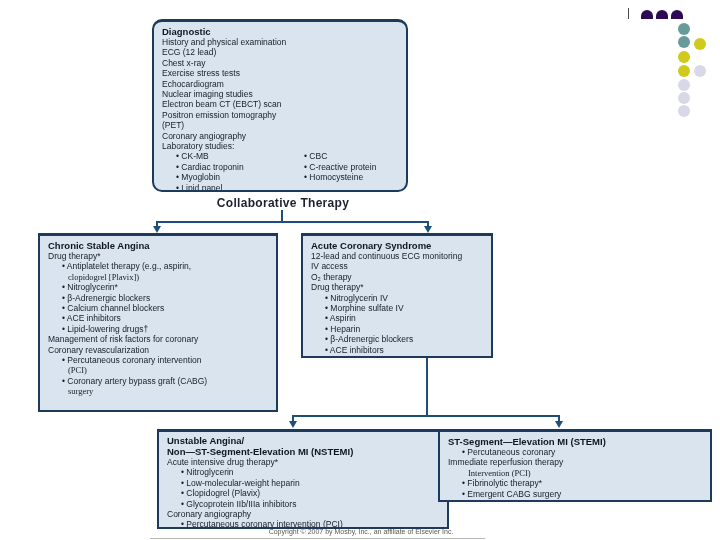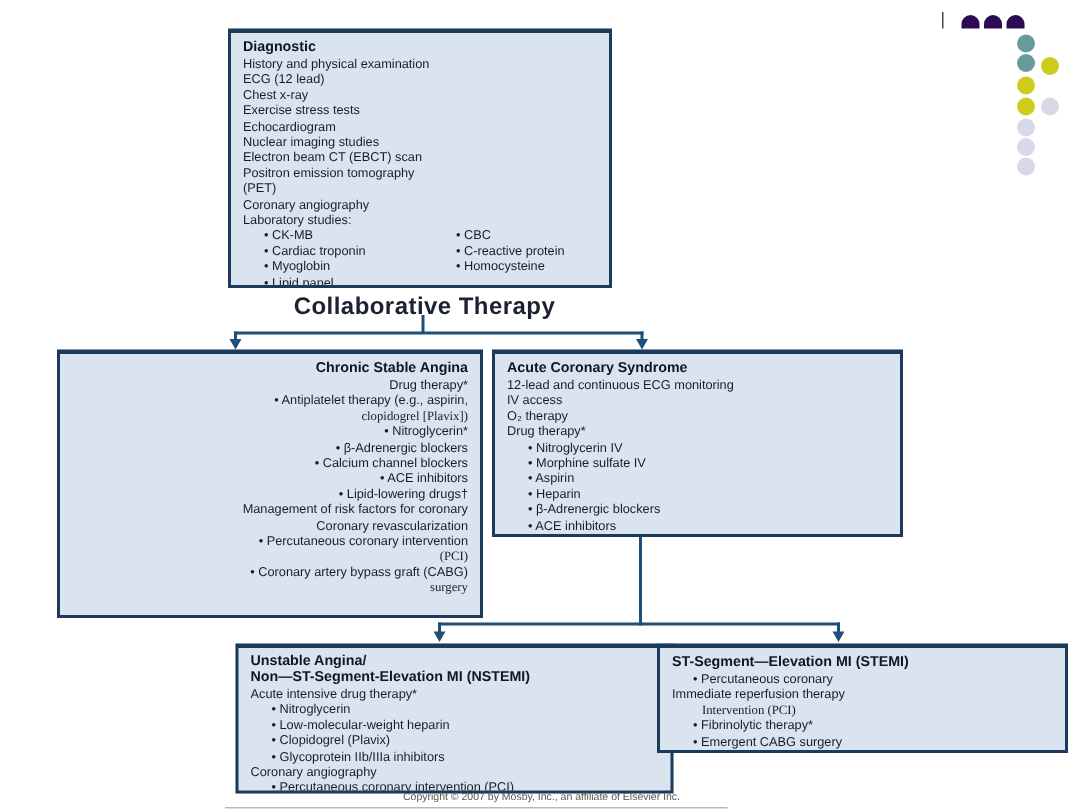--- a/index.html
+++ b/index.html
@@ -18,21 +18,21 @@
   .labcol.c1{width:128px;}
   .labcol.c2{flex:1;}
 
   
   .conn{position:absolute;background:#1f4e79;}
   .arrowhead{position:absolute;width:0;height:0;
     border-left:4.5px solid transparent;border-right:4.5px solid transparent;
     border-top:7px solid #1f4e79;}
 
   .collab{position:absolute;left:183px;top:196px;width:200px;text-align:center;
-    font-size:16px;font-weight:bold;color:#1c2230;letter-spacing:.3px;}
+    font-size:12px;font-weight:bold;color:#1c2230;letter-spacing:.3px;}
 
   .copyright{position:absolute;left:200px;top:528px;width:322px;text-align:center;
     font-size:7px;color:#5d564e;}
   .bottom-rule{position:absolute;left:150px;top:538px;width:335px;height:1px;background:#b9b9b9;}
 
   
   .decor-vline{position:absolute;left:628px;top:8px;width:1px;height:11px;background:#4a4a4a;}
   .decor-sq{position:absolute;top:10px;width:12px;height:9px;border-radius:6px 6px 0 0;background:#2d0b54;}
   .decor-dot{position:absolute;width:12px;height:12px;border-radius:50%;}
   .dot-teal{background:#679b9b;}
@@ -51,21 +51,21 @@
   <div class="decor-dot dot-teal" style="left:678px;top:23px"></div>
   <div class="decor-dot dot-teal" style="left:678px;top:36px"></div>
   <div class="decor-dot dot-yellow" style="left:694px;top:38px"></div>
   <div class="decor-dot dot-yellow" style="left:678px;top:51px"></div>
   <div class="decor-dot dot-yellow" style="left:678px;top:65px"></div>
   <div class="decor-dot dot-lav" style="left:694px;top:65px"></div>
   <div class="decor-dot dot-lav" style="left:678px;top:79px"></div>
   <div class="decor-dot dot-lav" style="left:678px;top:92px"></div>
   <div class="decor-dot dot-lav" style="left:678px;top:105px"></div>
 
-  <div class="box" style="left:152px;top:19px;width:256px;height:173px;">
+  <div class="box" style="left:152px;top:19px;width:256px;height:173px;border-radius:10px;">
     <div>
         <div class="ln title">Diagnostic</div>
         <div class="ln plain">History and physical examination</div>
         <div class="ln plain">ECG (12 lead)</div>
         <div class="ln plain">Chest x-ray</div>
         <div class="ln plain">Exercise stress tests</div>
         <div class="ln plain">Echocardiogram</div>
         <div class="ln plain">Nuclear imaging studies</div>
         <div class="ln plain">Electron beam CT (EBCT) scan</div>
         <div class="ln plain">Positron emission tomography</div>
@@ -90,39 +90,39 @@
 
   <div class="collab">Collaborative Therapy</div>
 
   <div class="conn" style="left:281px;top:210px;width:2px;height:12px;"></div>
   <div class="conn" style="left:156px;top:221px;width:273px;height:2px;"></div>
   <div class="conn" style="left:156px;top:221px;width:2px;height:6px;"></div>
   <div class="arrowhead" style="left:153px;top:226px;"></div>
   <div class="conn" style="left:427px;top:221px;width:2px;height:6px;"></div>
   <div class="arrowhead" style="left:424px;top:226px;"></div>
 
-  <div class="box" style="left:38px;top:233px;width:284px;height:179px;text-align:right;">
+  <div class="box" style="left:38px;top:233px;width:240px;height:179px;">
       <div class="ln title">Chronic Stable Angina</div>
       <div class="ln plain">Drug therapy*</div>
       <div class="ln bullet">• Antiplatelet therapy (e.g., aspirin,</div>
       <div class="ln cont">clopidogrel [Plavix])</div>
       <div class="ln bullet">• Nitroglycerin*</div>
       <div class="ln bullet">• β-Adrenergic blockers</div>
       <div class="ln bullet">• Calcium channel blockers</div>
       <div class="ln bullet">• ACE inhibitors</div>
       <div class="ln bullet">• Lipid-lowering drugs†</div>
       <div class="ln plain">Management of risk factors for coronary</div>
       <div class="ln plain">Coronary revascularization</div>
       <div class="ln bullet">• Percutaneous coronary intervention</div>
       <div class="ln cont">(PCI)</div>
       <div class="ln bullet">• Coronary artery bypass graft (CABG)</div>
       <div class="ln cont">surgery</div>
     </div>
 
-  <div class="box" style="left:328px;top:233px;width:274px;height:125px;">
+  <div class="box" style="left:301px;top:233px;width:192px;height:125px;">
       <div class="ln title">Acute Coronary Syndrome</div>
       <div class="ln plain">12-lead and continuous ECG monitoring</div>
       <div class="ln plain">IV access</div>
       <div class="ln plain">O₂ therapy</div>
       <div class="ln plain">Drug therapy*</div>
       <div class="ln bullet">• Nitroglycerin IV</div>
       <div class="ln bullet">• Morphine sulfate IV</div>
       <div class="ln bullet">• Aspirin</div>
       <div class="ln bullet">• Heparin</div>
       <div class="ln bullet">• β-Adrenergic blockers</div>

